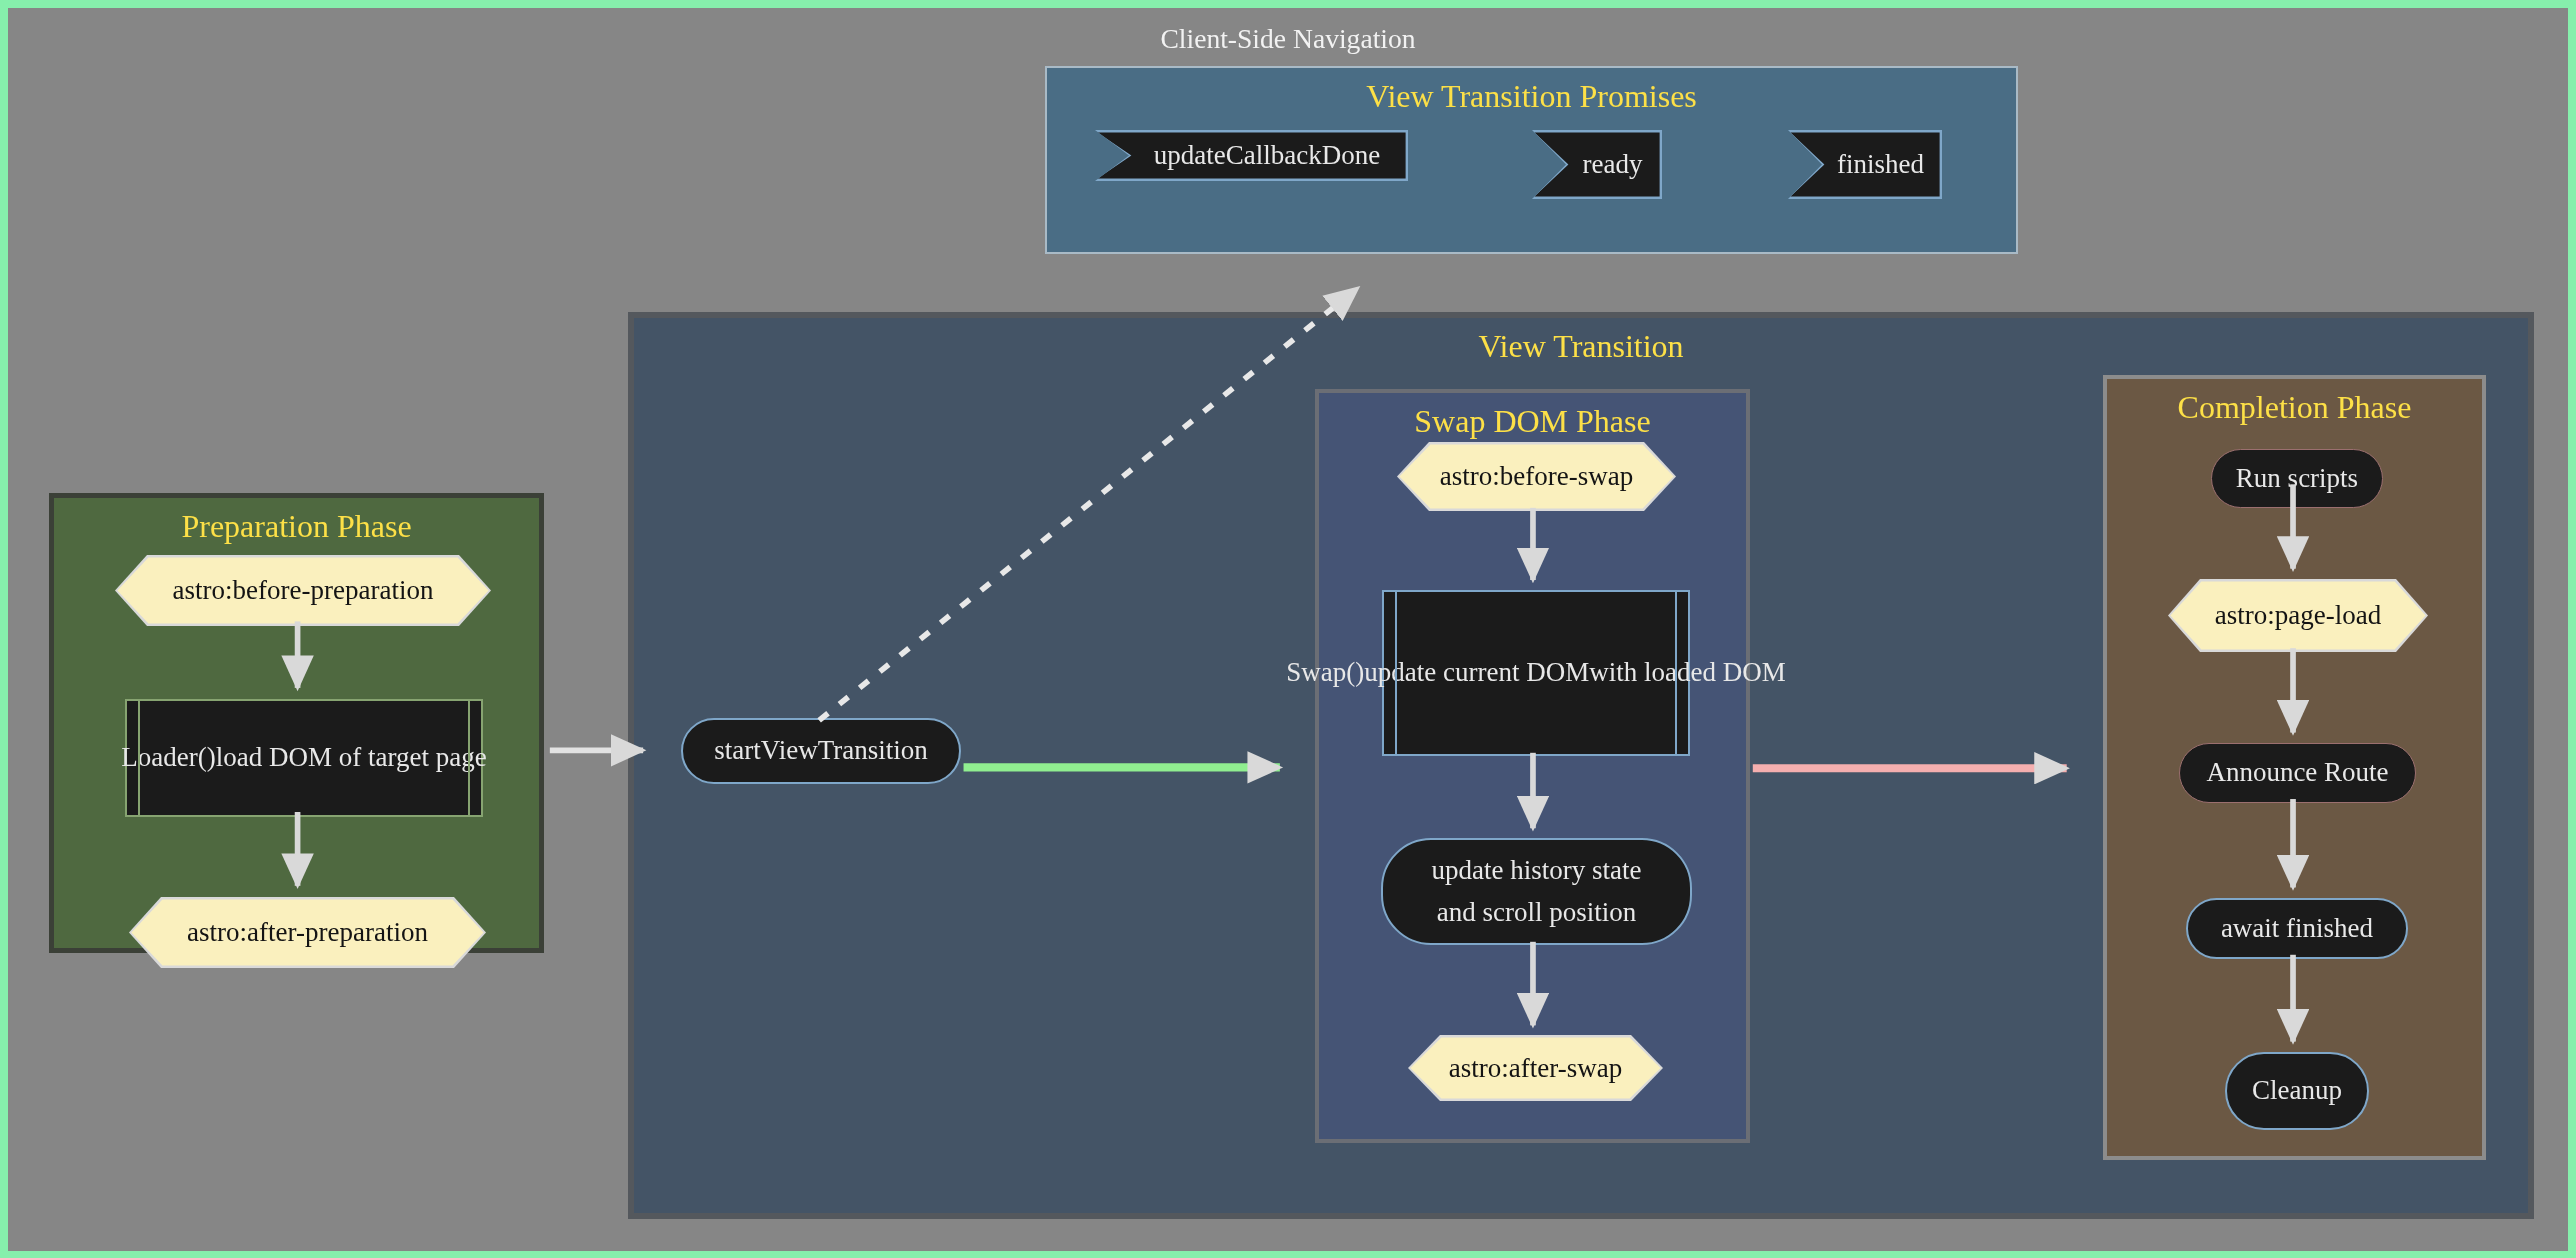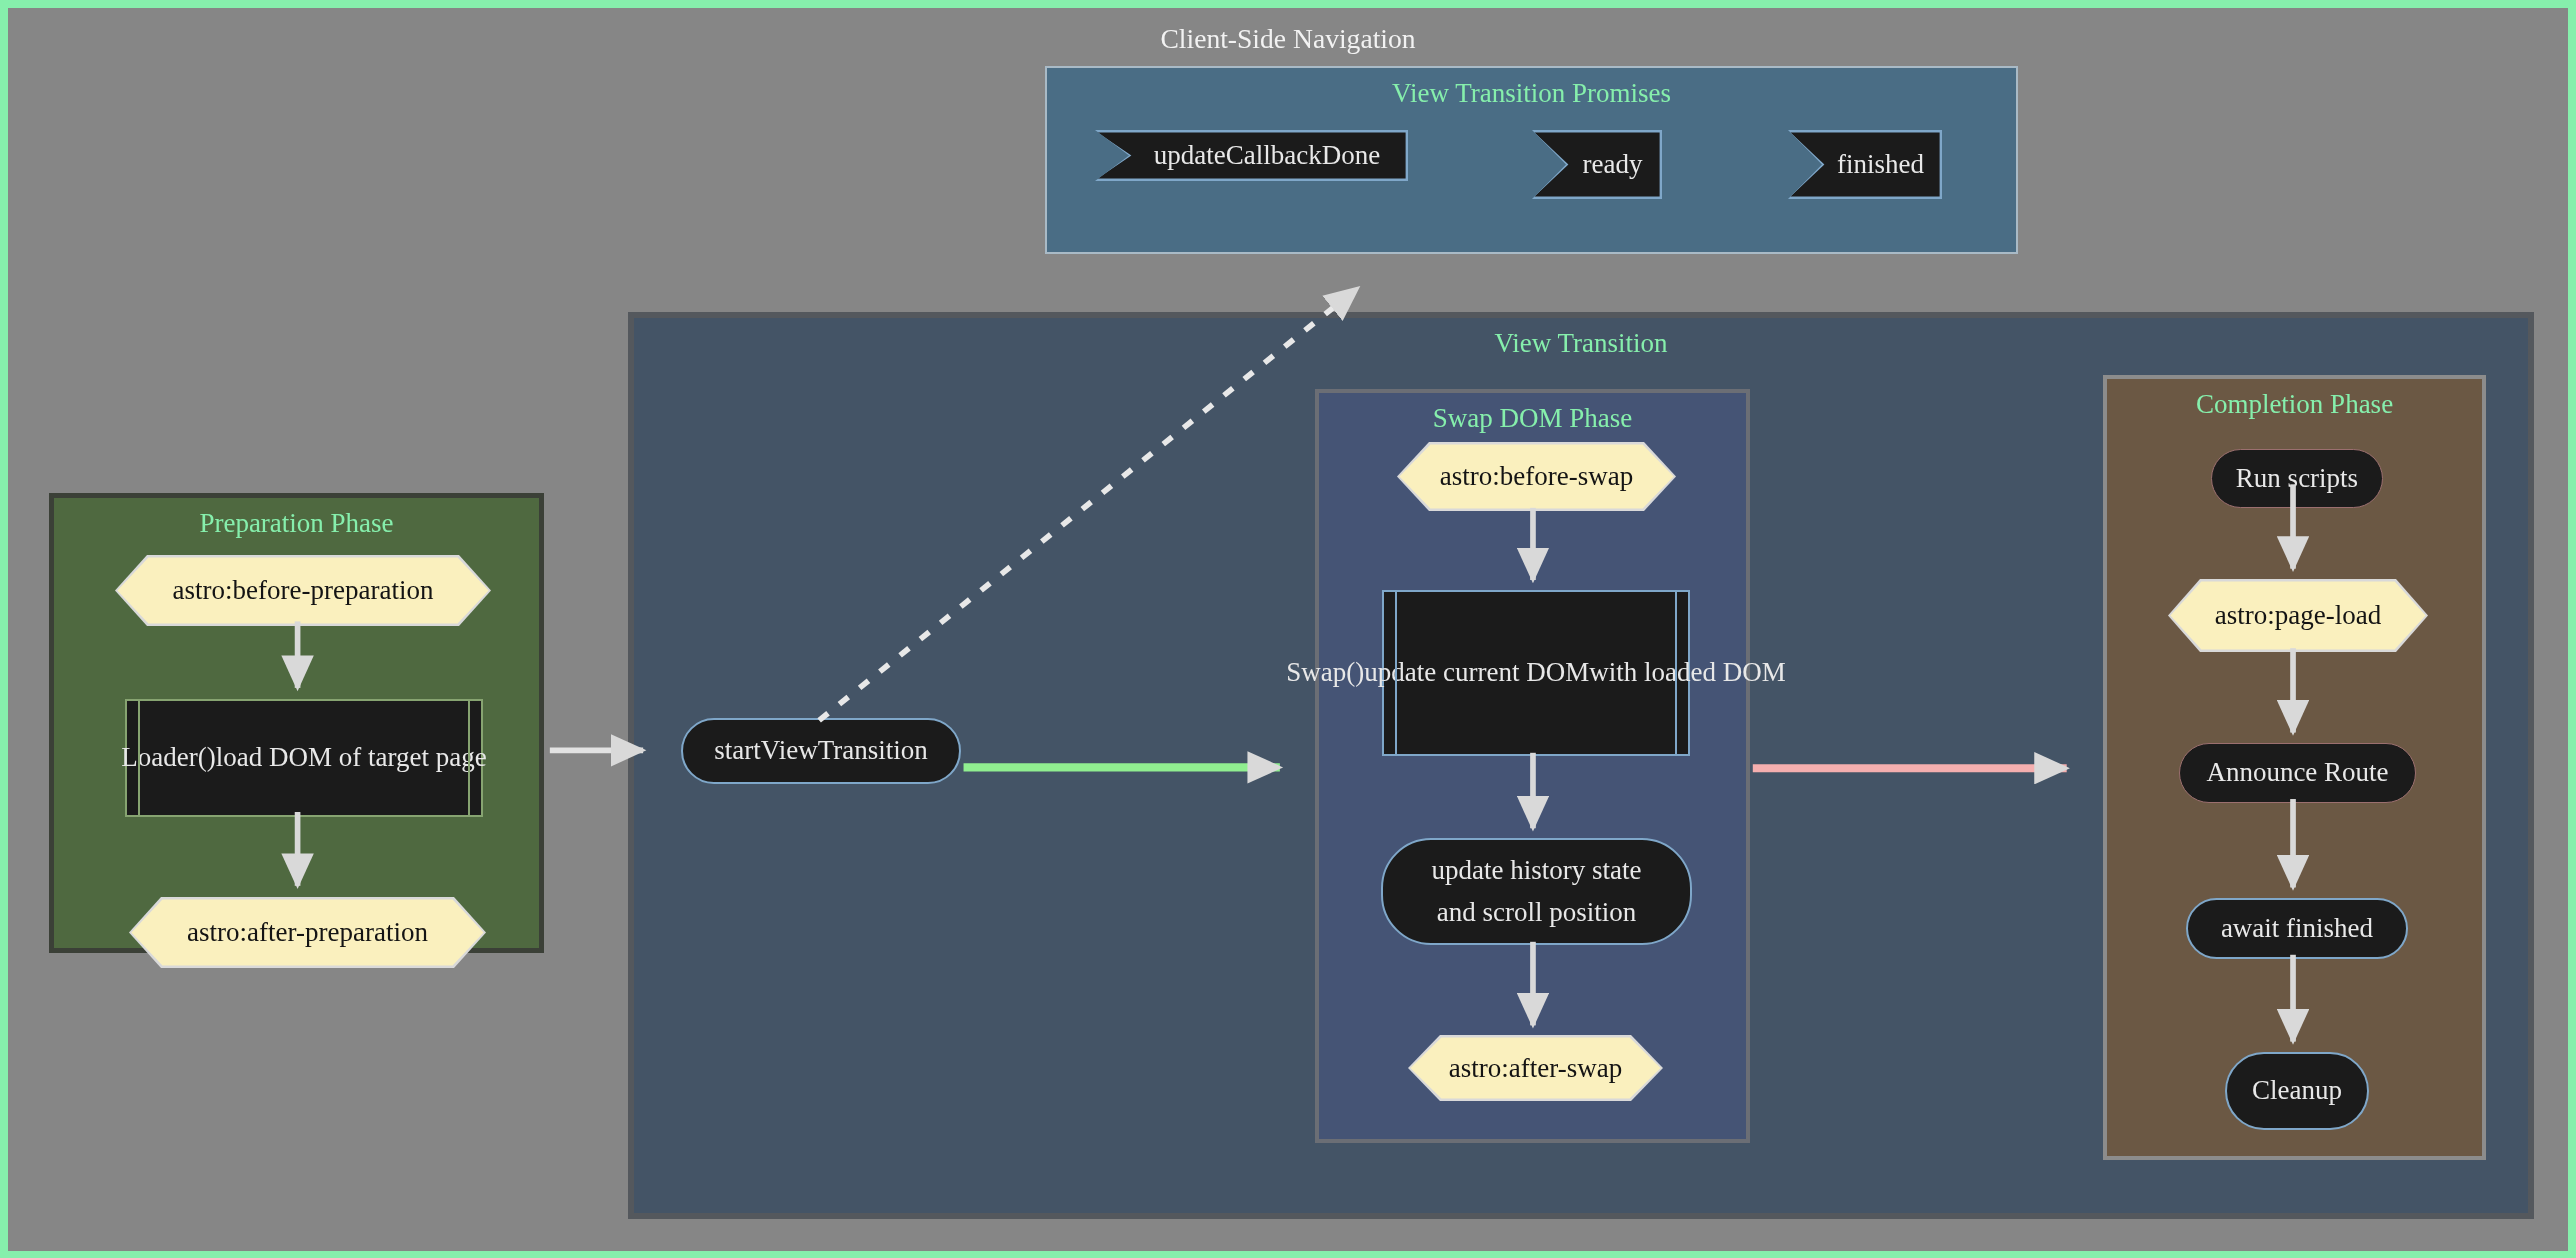--- a/index.html
+++ b/index.html
@@ -11,21 +11,21 @@
     overflow:hidden;
     font-family:Liberation Serif, serif;
   }
   .diagram-title{
     position:absolute;top:14.6px;left:0;width:100%;
     text-align:center;color:#f2f2f2;font-size:27.6px;
   }
   .cluster{position:absolute;box-sizing:border-box;}
   .cluster-title{
     position:absolute;top:9.7px;left:0;width:100%;
-    text-align:center;color:#86efac;font-size:27px;white-space:nowrap;
+    text-align:center;color:#fde047;font-size:32px;white-space:nowrap;
   }
   .promises{
     left:1037px;top:58px;width:973px;height:188px;
     background:#4A6D85;border:2.4px solid #a9bac6;
   }
   .vt{
     left:620px;top:304px;width:1906px;height:907px;
     background:#445466;border:6.5px solid #54585d;
   }
   .prep{

